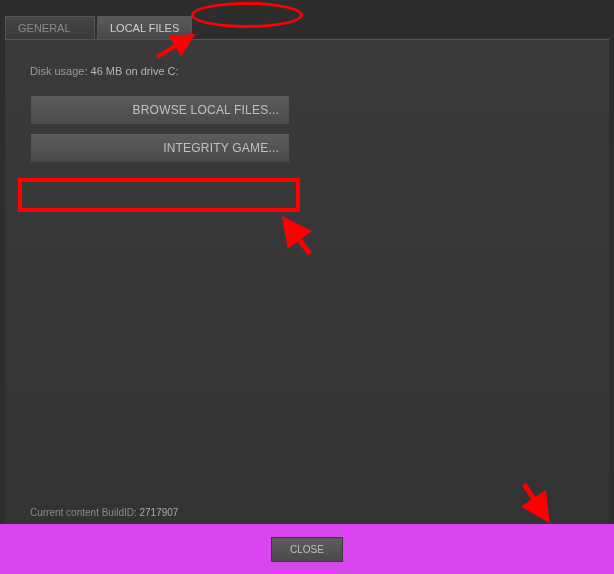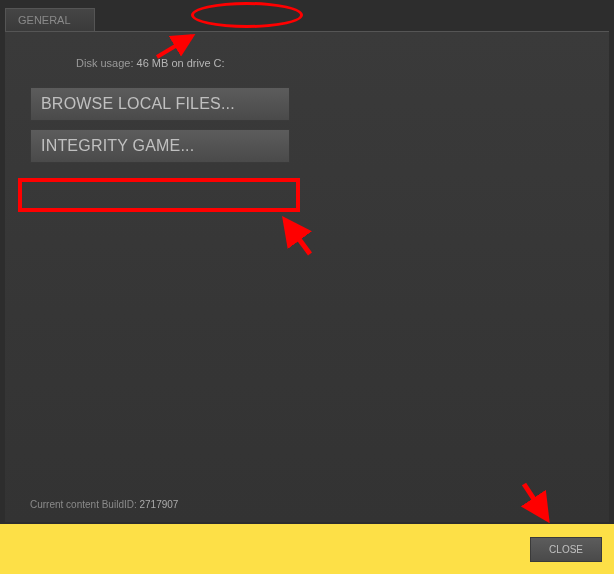--- a/index.html
+++ b/index.html
@@ -12,21 +12,21 @@
       height: 574px;
       background: #2d2d2d;
       font-family: Arial, Helvetica, sans-serif;
       font-size: 11px;
       color: #a0a0a0;
       overflow: hidden;
       position: relative;
     }
     .tabs {
       display: flex;
-      padding: 8px 5px 0 5px;
+      padding: 16px 5px 0 5px;
       gap: 2px;
     }
     .tab {
       background: linear-gradient(to bottom, #5a5a5a, #4a4a4a);
       color: #c8c8c8;
       padding: 5px 12px;
       font-size: 11px;
       cursor: pointer;
       border: 1px solid #555;
       border-bottom: none;
@@ -51,60 +51,59 @@
       background: linear-gradient(to bottom, #3a3a3a 0%, #333333 100%);
       height: 490px;
       margin: 0 5px;
       position: relative;
     }
     .disk-usage {
       margin-top: 10px;
       margin-bottom: 18px;
       font-size: 11px;
       color: #9a9a9a;
-      margin-left: 46px;
     }
     .disk-usage .value {
       color: #b5b5b5;
     }
     .action-buttons {
       display: flex;
       flex-direction: column;
       gap: 8px;
     }
     .action-btn {
       width: 260px;
       background: linear-gradient(to bottom, #5c5c5c, #4a4a4a);
       border: 1px solid #3a3a3a;
       color: #c0c0c0;
       padding: 7px 10px;
-      font-size: 16px;
-      text-align: left;
+      font-size: 12px;
+      text-align: right;
       cursor: pointer;
       letter-spacing: 0.2px;
     }
     .build-id {
       position: absolute;
       bottom: 12px;
       left: 25px;
       font-size: 10px;
       color: #8a8a8a;
     }
     .build-id .value {
       color: #aaaaaa;
     }
     .footer {
       position: absolute;
       bottom: 0;
       left: 0;
       right: 0;
-      background: #fde047;
+      background: #d946ef;
       padding: 10px 12px;
       display: flex;
-      justify-content: flex-end;
+      justify-content: center;
       height: 50px;
       align-items: center;
     }
     .close-btn {
       background: linear-gradient(to bottom, #5c5c5c, #4a4a4a);
       border: 1px solid #3a3a3a;
       color: #c0c0c0;
       padding: 6px 18px;
       font-size: 10px;
       cursor: pointer;
@@ -150,20 +149,21 @@
     svg.arrow-svg {
       width: 100%;
       height: 100%;
     }
   </style>
 </head>
 <body>
 
 <div class="tabs">
   <div class="tab inactive">GENERAL</div>
+  <div class="tab active">LOCAL FILES</div>
 </div>
 <div class="divider"></div>
 
 <div class="content">
   <div class="disk-usage">
     <span>Disk usage: </span><span class="value">46 MB on drive C:</span>
   </div>
 
   <div class="action-buttons">
     <button class="action-btn">BROWSE LOCAL FILES...</button>

